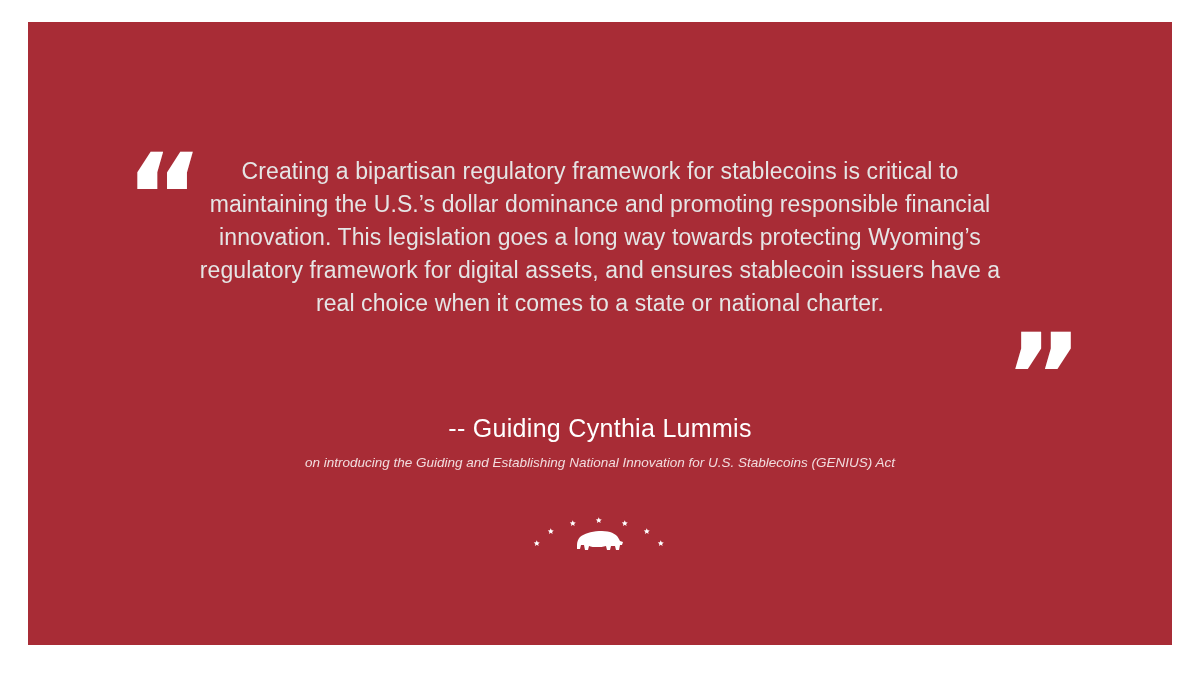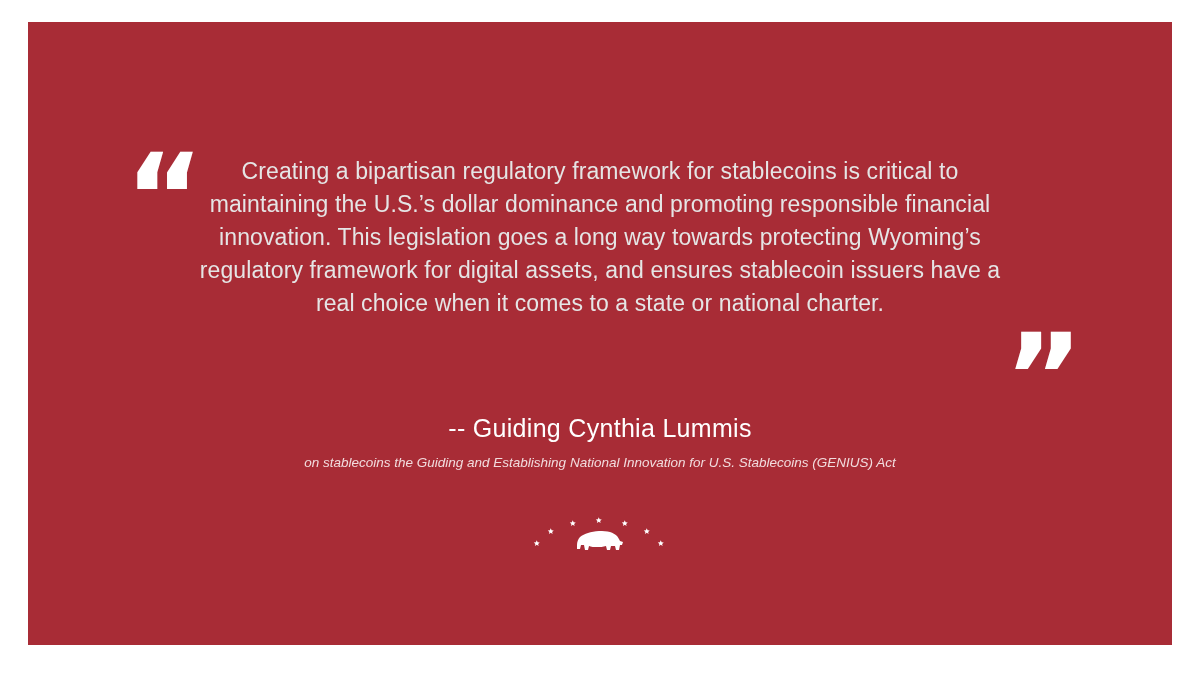--- a/index.html
+++ b/index.html
@@ -117,21 +117,21 @@
   <div class="card">
 
     <div class="quote-wrap">
       <span class="quote-mark quote-open">“</span>
       <p class="quote-text">Creating a bipartisan regulatory framework for stablecoins is critical to maintaining the U.S.’s dollar dominance and promoting responsible financial innovation. This legislation goes a long way towards protecting Wyoming’s regulatory framework for digital assets, and ensures stablecoin issuers have a real choice when it comes to a state or national charter.</p>
       <span class="quote-mark quote-close">”</span>
     </div>
 
     <div class="attribution">
       <div class="attribution-name">-- Guiding Cynthia Lummis</div>
-      <div class="attribution-sub">on stablecoins the Guiding and Establishing National Innovation for U.S. Stablecoins (GENIUS) Act</div>
+      <div class="attribution-sub">on introducing the Guiding and Establishing National Innovation for U.S. Stablecoins (GENIUS) Act</div>
     </div>
 
     <div class="logo">
       <div class="logo-emblem">
         <svg viewBox="0 0 186 48" width="186" height="48" aria-hidden="true">
           <g fill="#ffffff">
 
             <polygon points="30,30 31.4,33.2 34.8,33.5 32.2,35.8 33,39.1 30,37.3 27,39.1 27.8,35.8 25.2,33.5 28.6,33.2" transform="translate(0,-2) scale(0.62) translate(18,14)"></polygon>
             <polygon points="30,30 31.4,33.2 34.8,33.5 32.2,35.8 33,39.1 30,37.3 27,39.1 27.8,35.8 25.2,33.5 28.6,33.2" transform="translate(14,-14) scale(0.62) translate(18,14)"></polygon>
             <polygon points="30,30 31.4,33.2 34.8,33.5 32.2,35.8 33,39.1 30,37.3 27,39.1 27.8,35.8 25.2,33.5 28.6,33.2" transform="translate(36,-22) scale(0.62) translate(18,14)"></polygon>

